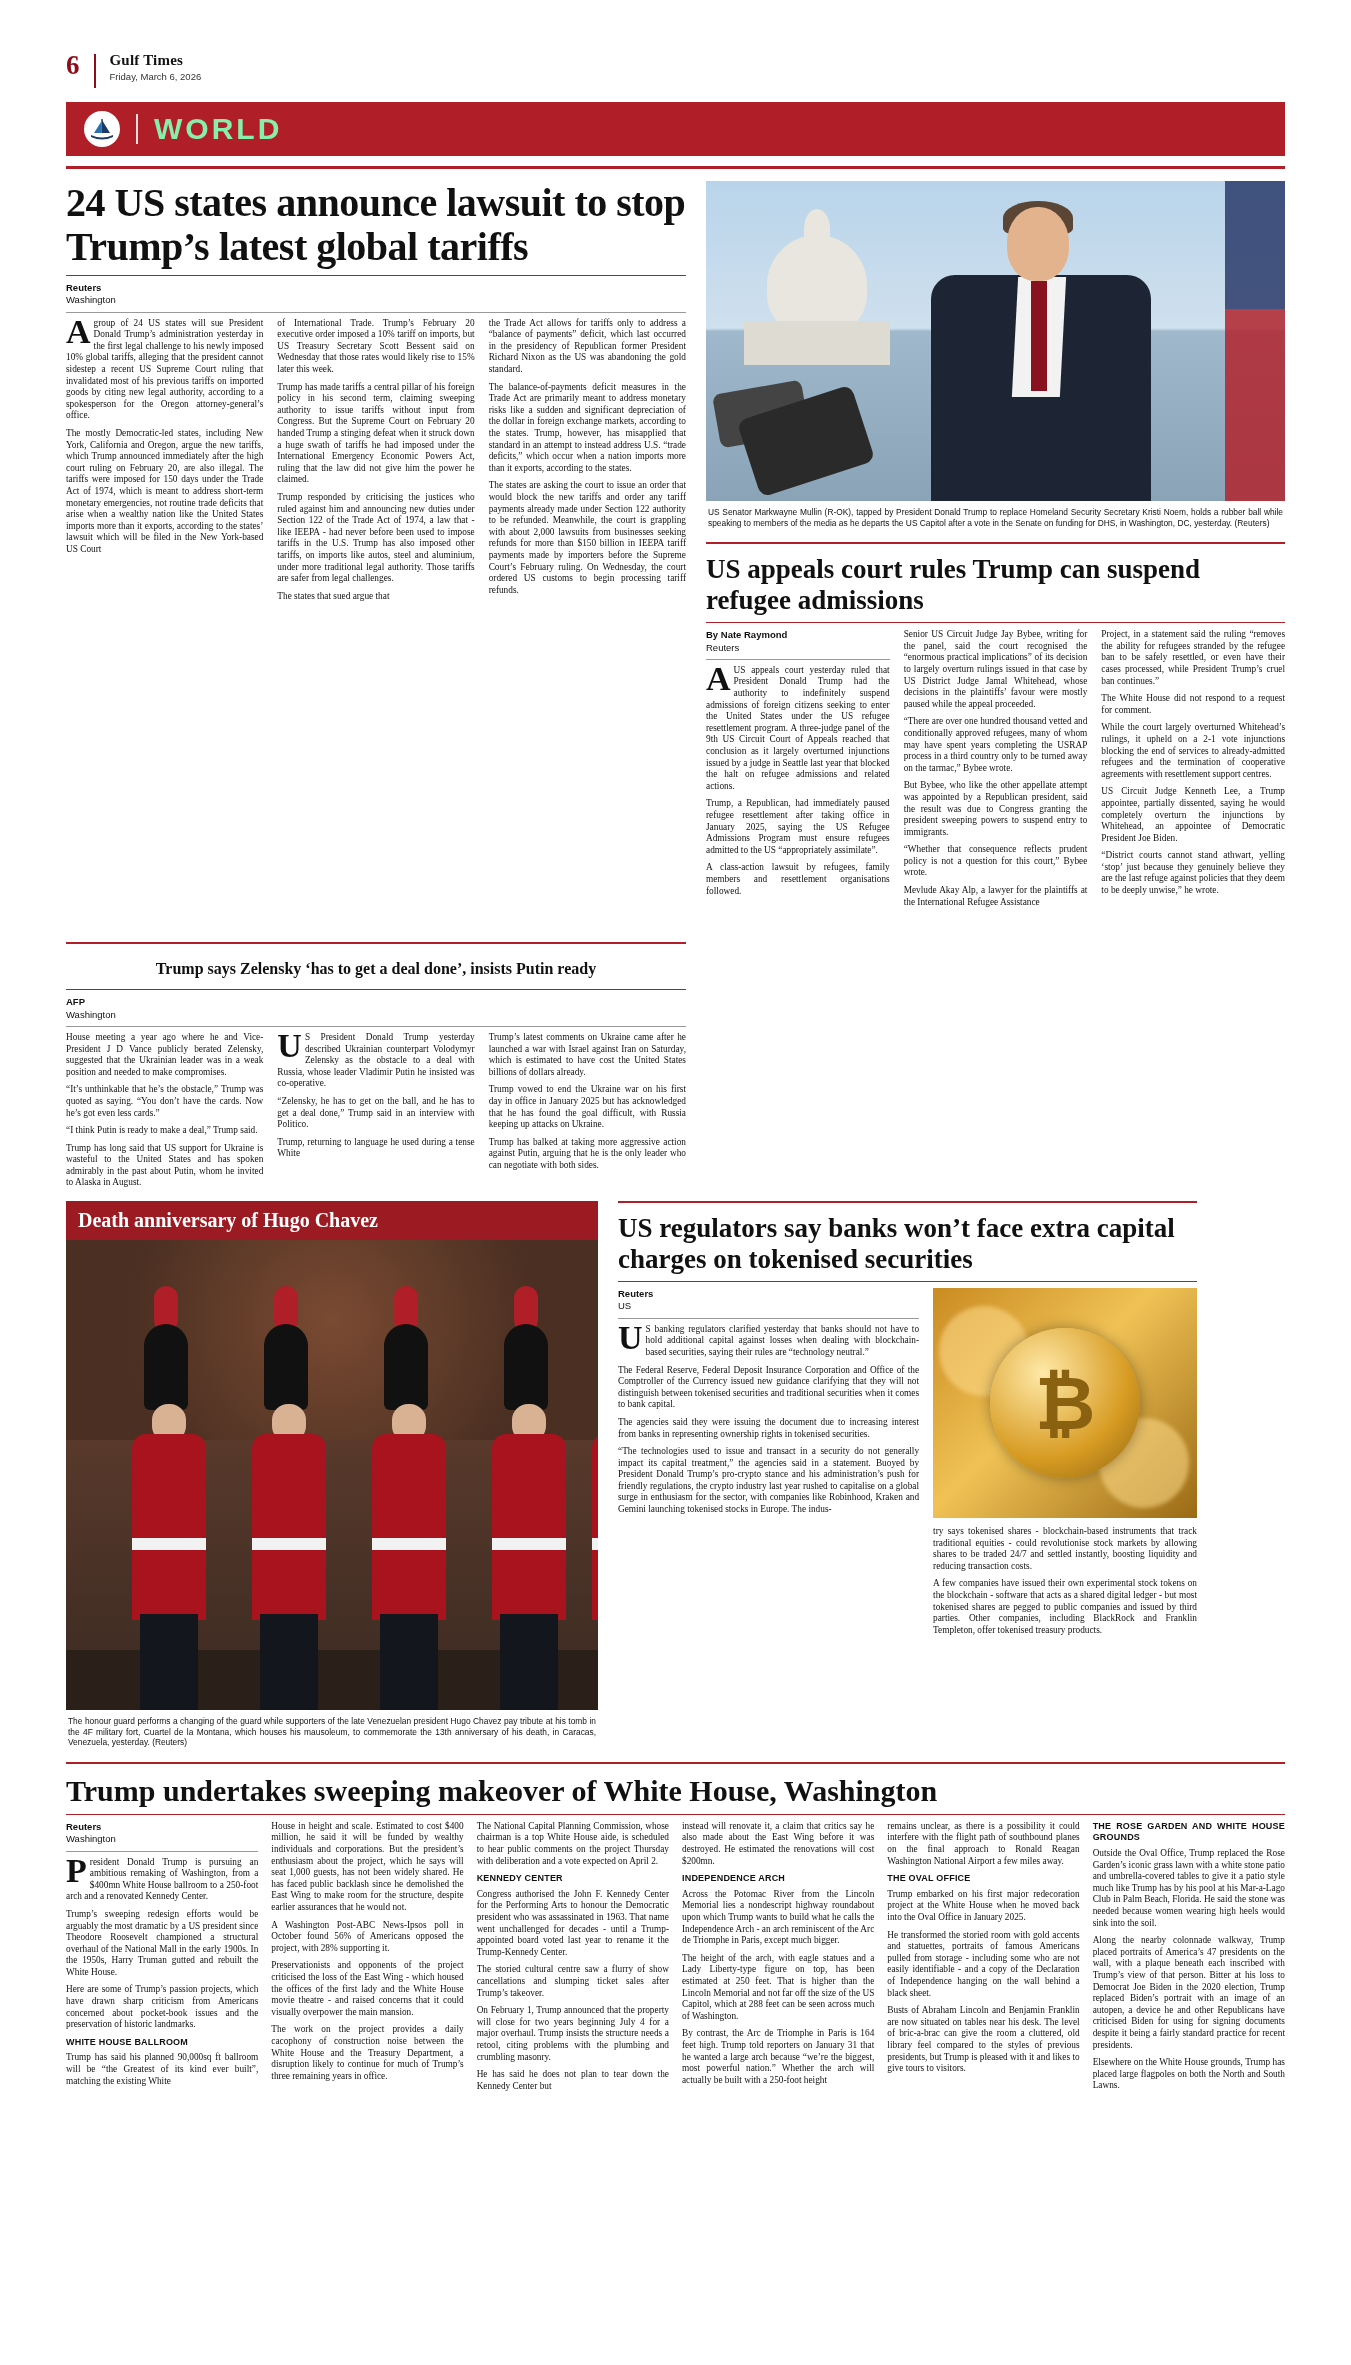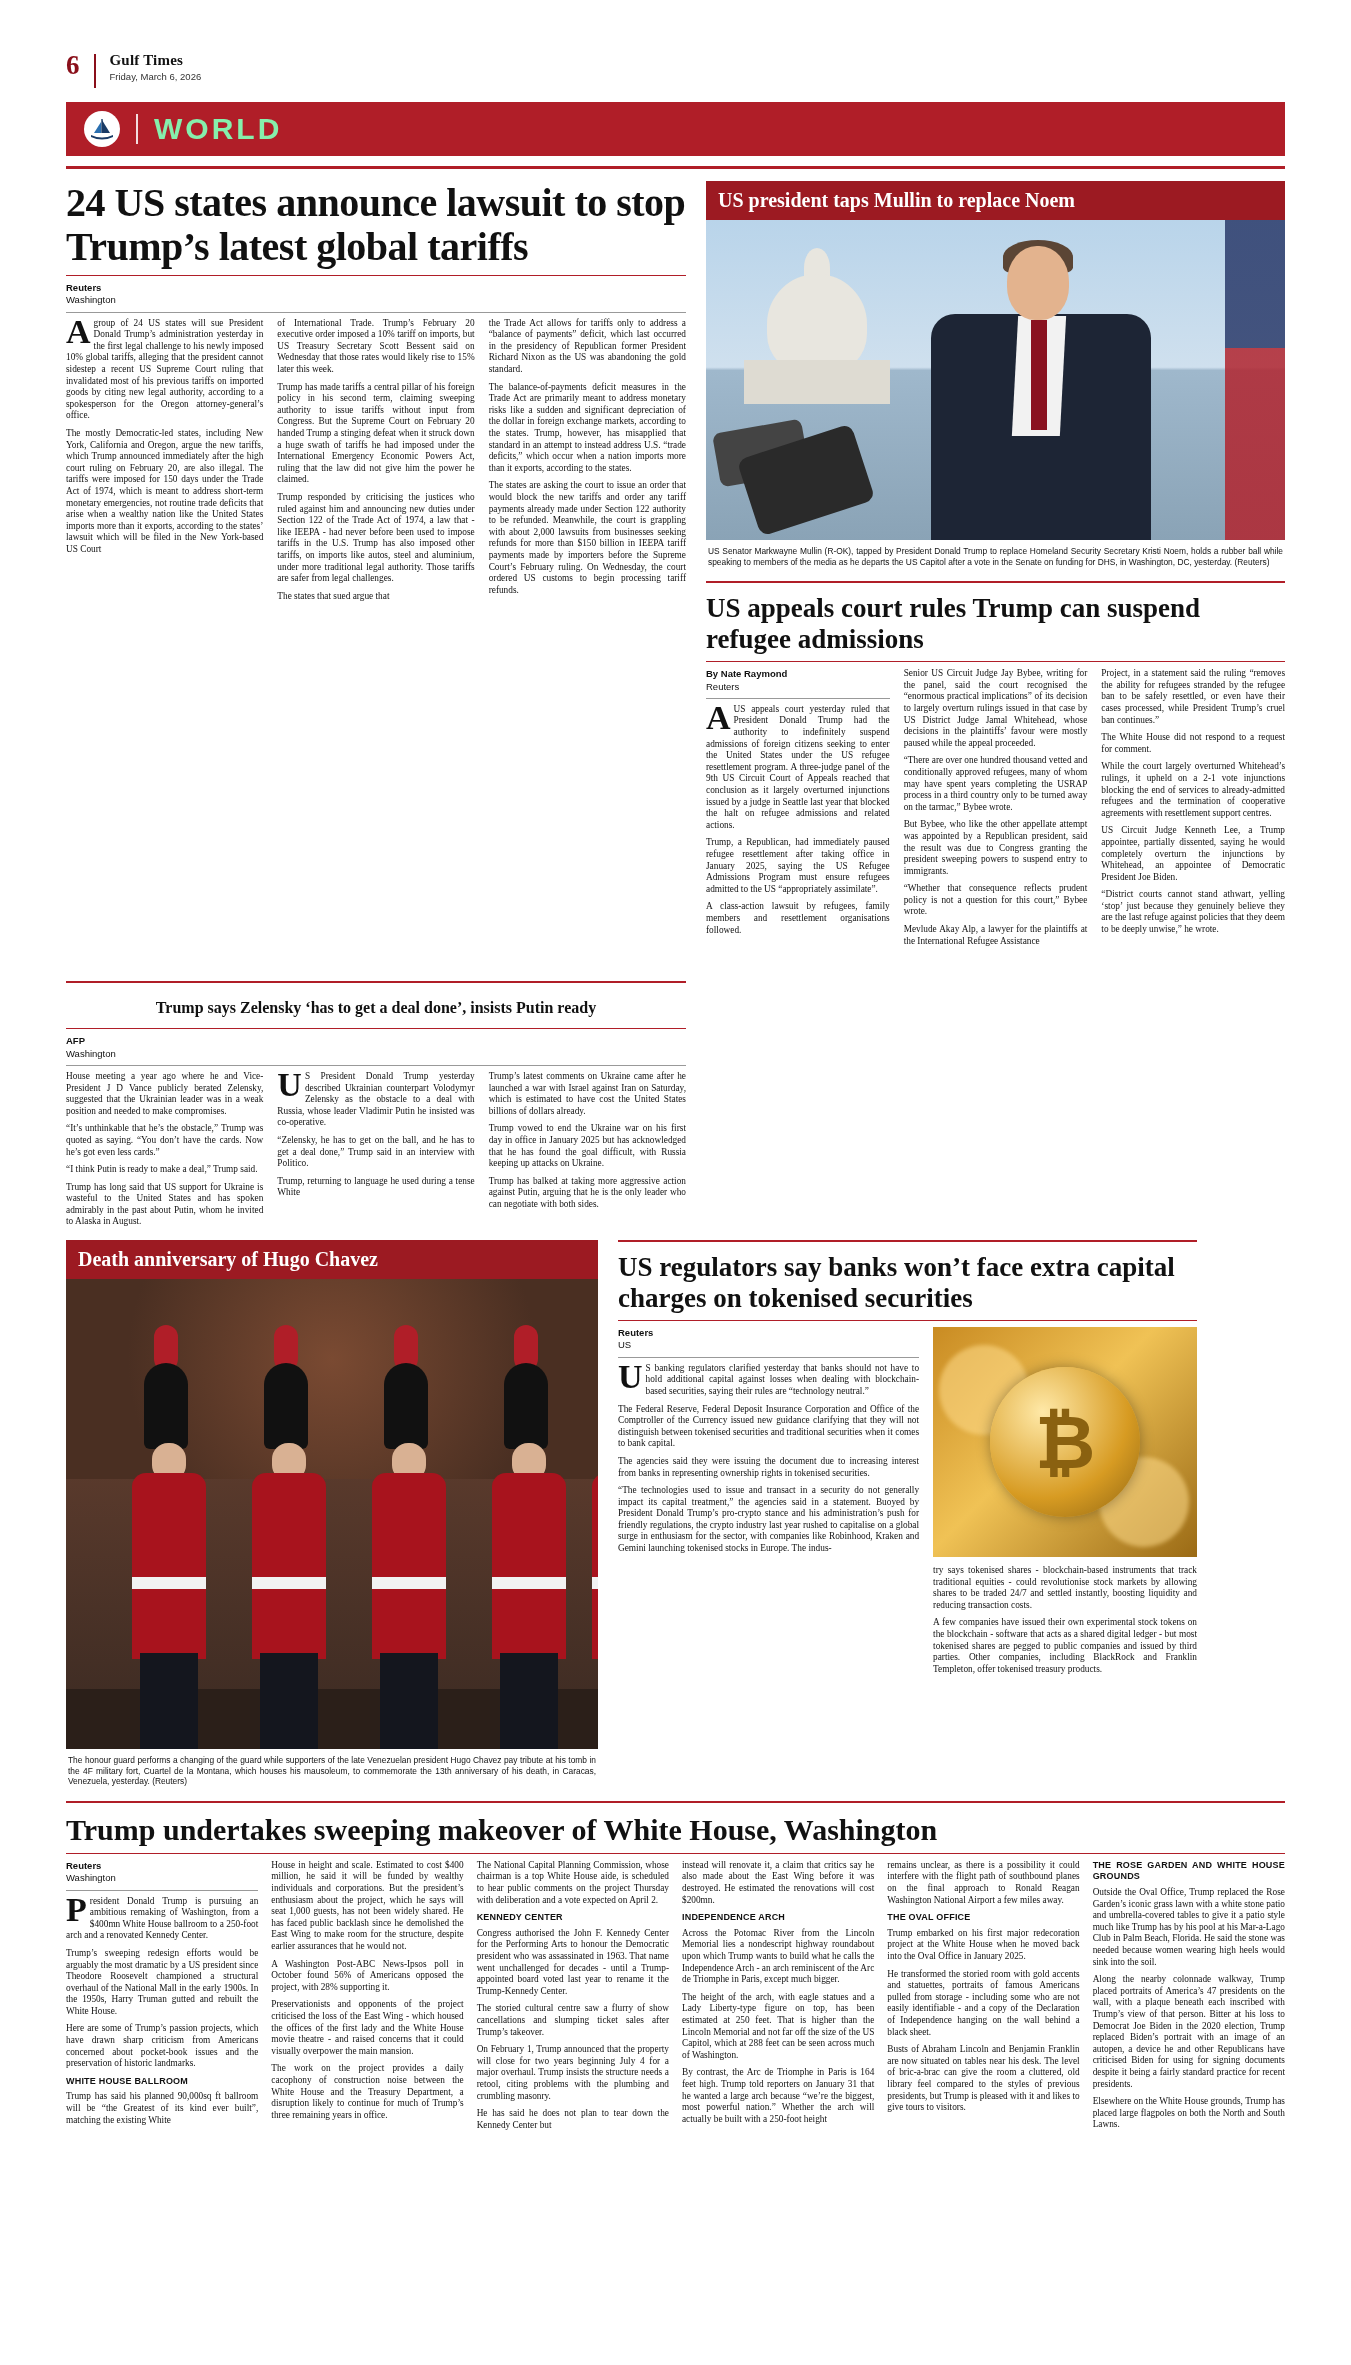--- a/index.html
+++ b/index.html
@@ -154,21 +154,20 @@
         </div>
         <div class="body-col">
           <p>the Trade Act allows for tariffs only to address a “balance of payments” deficit, which last occurred in the presidency of Republican former President Richard Nixon as the US was abandoning the gold standard.</p>
           <p>The balance-of-payments deficit measures in the Trade Act are primarily meant to address monetary risks like a sudden and significant depreciation of the dollar in foreign exchange markets, according to the states. Trump, however, has misapplied that standard in an attempt to instead address U.S. “trade deficits,” which occur when a nation imports more than it exports, according to the states.</p>
           <p>The states are asking the court to issue an order that would block the new tariffs and order any tariff payments already made under Section 122 authority to be refunded. Meanwhile, the court is grappling with about 2,000 lawsuits from businesses seeking refunds for more than $150 billion in IEEPA tariff payments made by importers before the Supreme Court’s February ruling. On Wednesday, the court ordered US customs to begin processing tariff refunds.</p>
         </div>
       </div>
     </div>
 
     <div class="right-top">
-      <div class="photo-title-bar">US president taps Mullin to replace Noem</div>
       <div class="photo img-capitol">
         <div class="flagstrip"></div>
         <div class="dome">
           <div class="d2"></div>
             <div class="d1"></div>
             <div class="base"></div>
         </div>
         <div class="man">
           <div class="suit"></div>
           <div class="shirt"></div>

